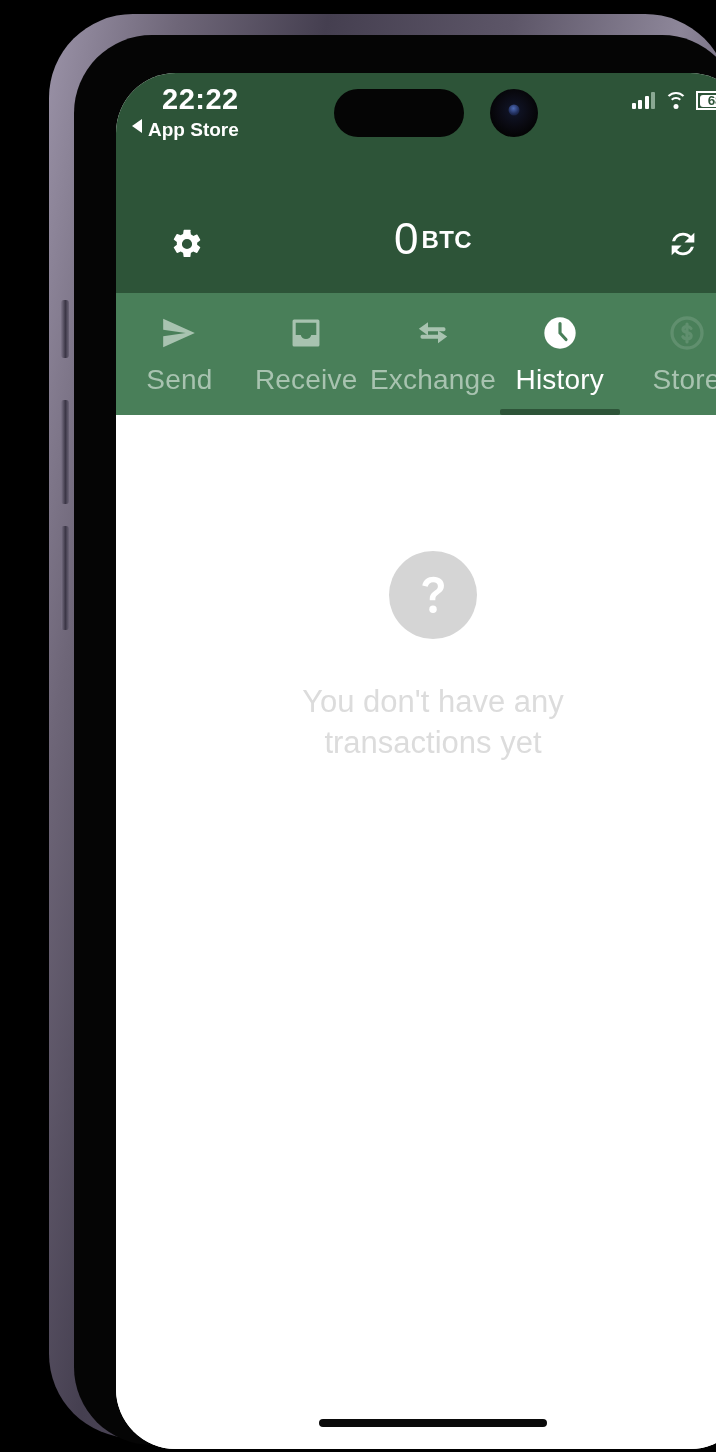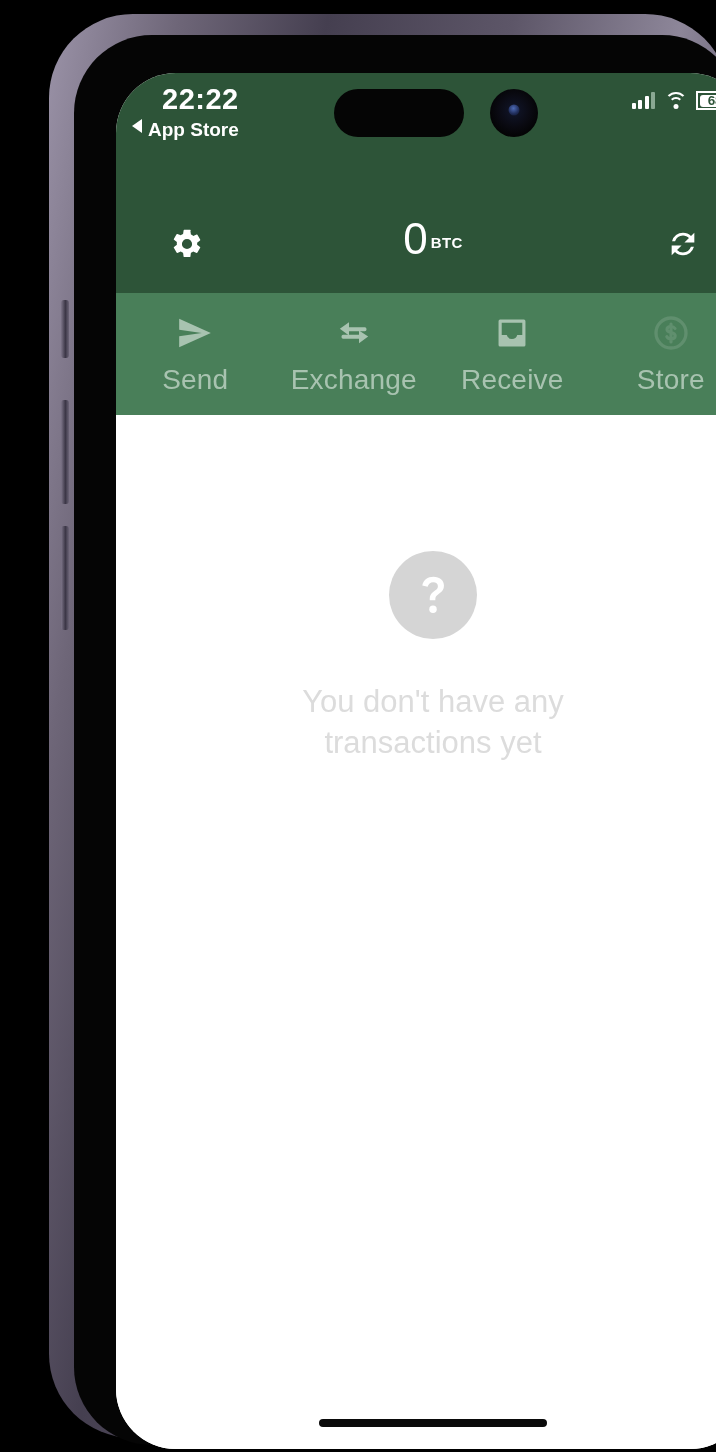--- a/index.html
+++ b/index.html
@@ -91,21 +91,21 @@
      background:radial-gradient(circle at 45% 35%, #4d6ab5 0%, #22305e 55%, #0b0f20 100%); }
 
   
   .balance-row { position:absolute; left:0; top:140px; width:634px; height:80px; }
   .gear-btn { position:absolute; left:48px; top:8px; width:46px; height:46px;
      display:flex; align-items:center; justify-content:center; cursor:pointer; }
   .refresh-btn { position:absolute; right:44px; top:8px; width:46px; height:46px;
      display:flex; align-items:center; justify-content:center; cursor:pointer; }
   .balance { position:absolute; left:0; right:0; top:4px; text-align:center; }
   .balance .amt { font-size:44px; font-weight:300; color:#ffffff; line-height:1; }
-  .balance .cur { font-size:15px; font-weight:bold; color:#ffffff;
+  .balance .cur { font-size:24px; font-weight:bold; color:#ffffff;
      vertical-align:super; margin-left:3px; letter-spacing:.4px; }
 
   
   .tabbar { position:absolute; left:0; top:220px; width:634px; height:122px;
      background:#497f59; display:flex; }
   .tab { flex:1; position:relative; display:flex; flex-direction:column;
      align-items:center; justify-content:center; gap:10px; cursor:pointer; }
   .tab .ticon { height:42px; display:flex; align-items:center; justify-content:center; }
   .tab .tlabel { font-size:28px; color:#a8c3b0; letter-spacing:.2px; }
   .tab.active .tlabel { color:#ffffff; }
@@ -200,40 +200,50 @@
               <svg width="40" height="40" viewBox="0 0 24 24">
                   <path fill="#a8c3b0" d="M2.5 20.5 21.5 12 2.5 3.5l.01 6.61L16 12 2.51 13.89z"></path>
                 </svg>
             </span>
             <span class="tlabel">Send</span>
 
           </div>
 
           <div class="tab">
             <span class="ticon">
-              <svg width="40" height="40" viewBox="0 0 24 24">
-                <path fill="#a8c3b0" d="M9 5.5 3.5 9.5 9 13.5v-2.6h9.5c.6 0 1-.5 1-1.2 0-.7-.4-1.2-1-1.2H9z"></path>
-                <path fill="#a8c3b0" d="M15 10.5v2.6H5.5c-.6 0-1 .5-1 1.2 0 .7.4 1.2 1 1.2H15v2.6l5.5-4z"></path>
-              </svg>
-            </span>
-            <span class="tlabel">Exchange</span>
-
-          </div>
-
-          <div class="tab">
-            <span class="ticon">
               <svg width="38" height="38" viewBox="0 0 24 24">
                 <path fill="none" stroke="#a8c3b0" stroke-width="2" stroke-linejoin="round" d="M4.5 4.5h15v15h-15z"></path>
                 <path fill="#a8c3b0" d="M4.6 13.2h4.1a3.4 3.4 0 0 0 6.6 0h4.1v6.3H4.6z"></path>
               </svg>
             </span>
             <span class="tlabel">Receive</span>
 
           </div>
 
+          <div class="tab">
+            <span class="ticon">
+              <svg width="40" height="40" viewBox="0 0 24 24">
+                <path fill="#a8c3b0" d="M9 5.5 3.5 9.5 9 13.5v-2.6h9.5c.6 0 1-.5 1-1.2 0-.7-.4-1.2-1-1.2H9z"></path>
+                <path fill="#a8c3b0" d="M15 10.5v2.6H5.5c-.6 0-1 .5-1 1.2 0 .7.4 1.2 1 1.2H15v2.6l5.5-4z"></path>
+              </svg>
+            </span>
+            <span class="tlabel">Exchange</span>
+
+          </div>
+
+          <div class="tab active">
+            <span class="ticon">
+              <svg width="40" height="40" viewBox="0 0 24 24">
+                <circle cx="12" cy="12" r="9.4" fill="#ffffff"></circle>
+                <path fill="none" stroke="#497f59" stroke-width="1.9" stroke-linecap="round" d="M12 6.3V12l3.6 3.9"></path>
+              </svg>
+            </span>
+            <span class="tlabel">History</span>
+            <span class="underline"></span>
+          </div>
 
           <div class="tab">
             <span class="ticon">
               <svg width="40" height="40" viewBox="0 0 24 24">
                 <circle cx="12" cy="12" r="9" fill="none" stroke="#608f6e" stroke-width="2"></circle>
                 <path fill="none" stroke="#608f6e" stroke-width="1.9" stroke-linecap="round" d="M14.4 9.3c-.5-.8-1.4-1.2-2.4-1.2-1.4 0-2.4.7-2.4 1.8 0 2.4 4.9 1.1 4.9 3.7 0 1.2-1.1 1.9-2.5 1.9-1.1 0-2-.4-2.5-1.3M12 6.6v10.8"></path>
               </svg>
             </span>
             <span class="tlabel">Store</span>
 

